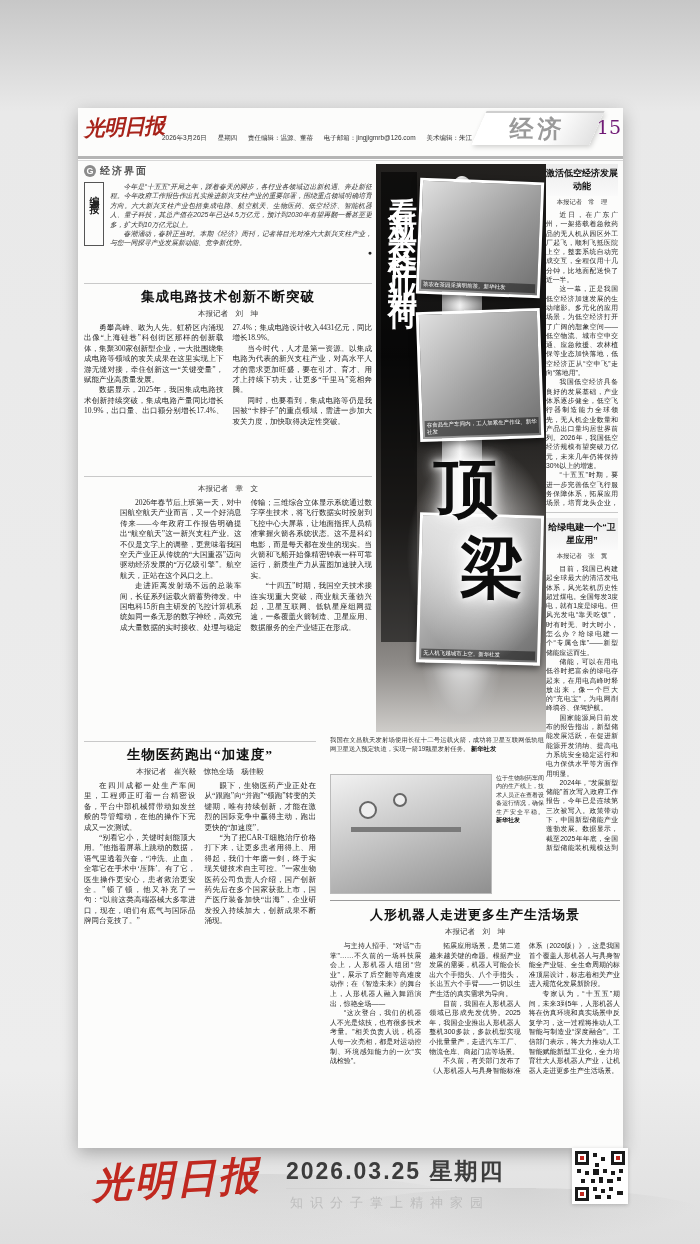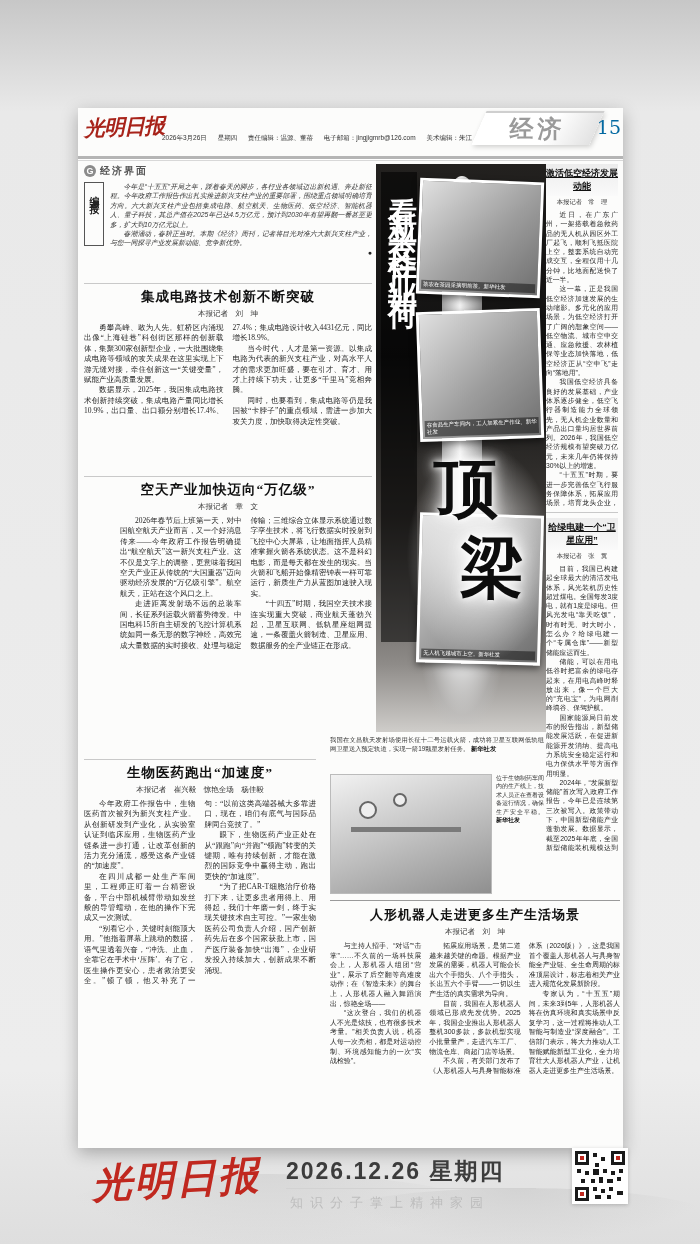--- a/index.html
+++ b/index.html
@@ -17,21 +17,21 @@
   .mast-logo { position:absolute; left:6px; top:5px; font-family:"DejaVu Serif","Liberation Serif",serif;
     font-size:21px; font-weight:bold; font-style:italic; color:#a8231a; letter-spacing:-1px; transform:rotate(-2deg); }
   .dateline { position:absolute; left:84px; top:26px; font-size:6.5px; color:#333; white-space:nowrap; }
   .dateline span { margin-right:9px; }
   .section-banner { position:absolute; right:26px; top:3px; width:118px; height:34px;
     background:linear-gradient(100deg,#ffffff 60%,#e2e2e2); transform:skewX(-24deg);
     box-shadow:2px 2px 5px rgba(0,0,0,.18); border-top:2px solid #cfcfcf; }
   .section-banner .txt { transform:skewX(24deg); display:block; text-align:center;
     font-family:"DejaVu Serif","Liberation Serif",serif; font-weight:bold; font-size:24px;
     color:#9a9a9a; letter-spacing:4px; line-height:32px; }
-  .page-num { position:absolute; right:2px; top:8px; font-size:19px; color:#0369a1;
+  .page-num { position:absolute; right:2px; top:8px; font-size:19px; color:#701a75;
     font-family:"DejaVu Serif","Liberation Serif",serif; }
   .head-rule { position:absolute; left:0; top:48px; width:100%; height:5px;
     background:linear-gradient(180deg,#b5b5b5 0 3px,#fff 3px 4px,#d8d8d8 4px 5px); }
   
   .left-col { position:absolute; left:6px; top:56px; width:288px; height:976px; }
   .plate { display:flex; align-items:center; gap:4px; height:14px; }
   .plate .g-badge { width:12px; height:12px; border-radius:50%; background:#8b8b8b; color:#fff;
     font-size:9px; font-weight:bold; text-align:center; line-height:12px; }
   .plate .g-label { font-size:10px; font-weight:bold; color:#555; letter-spacing:2px; }
   .ed-note { display:flex; gap:6px; margin-top:4px; height:96px; overflow:hidden; }
@@ -81,21 +81,21 @@
     background:linear-gradient(160deg,#f2f2f2,#c2c2c2 50%,#8f8f8f); border:1px solid #bbb; }
   .gauge { position:absolute; border-radius:50%; border:2px solid #666; background:#eee; }
   .g1 { left:28px; top:26px; width:18px; height:18px; }
   .g2 { left:62px; top:18px; width:14px; height:14px; }
   .pipe { position:absolute; left:20px; top:52px; width:110px; height:5px; background:#7a7a7a; }
   .worker-cap { position:absolute; left:418px; top:666px; width:48px; height:120px;
     font-size:6px; line-height:8.4px; color:#333; text-align:justify; overflow:hidden; }
   
   .right-col { position:absolute; left:468px; top:56px; width:72px; height:730px; }
   .r-art-title { font-size:9px; font-weight:bold; color:#111; text-align:center; letter-spacing:0;
-    background:linear-gradient(180deg,#ececec,#fafafa); padding:3px 0;text-decoration:underline; }
+    background:linear-gradient(180deg,#ececec,#fafafa); padding:3px 0; }
   .r-byline { text-align:center; font-size:6.3px; color:#333; margin:2px 0 3px; }
   .r-body { font-size:6.8px; line-height:9.3px; text-align:justify; color:#1f1f1f; overflow:hidden; }
   .r-body p { text-indent:2em; }
   .h-r1 { height:296px; } .h-r2 { height:288px; }
   .r-sep { border-top:1px solid #c9c9c9; margin:6px 0 5px; }
   
   .bottom-art { position:absolute; left:252px; top:792px; width:290px; height:240px;
     border-top:1px solid #9a9a9a; padding-top:5px; }
   .bottom-art .art-title { font-size:13px; }
   .body3 { column-count:3; column-gap:8px; font-size:6.9px; line-height:9.6px;
@@ -152,34 +152,32 @@
       <div class="byline">本报记者　刘　坤</div>
       <div class="body2 h-a1">
         <p>勇攀高峰、敢为人先。虹桥区内涌现出像“上海硅巷”科创街区那样的创新载体，集聚300家创新型企业，一大批围绕集成电路等领域的攻关成果在这里实现上下游无缝对接，牵住创新这一“关键变量”，赋能产业高质量发展。</p>
         <p>数据显示，2025年，我国集成电路技术创新持续突破，集成电路产量同比增长10.9%，出口量、出口额分别增长17.4%、27.4%；集成电路设计收入4431亿元，同比增长18.9%。</p>
         <p>当今时代，人才是第一资源。以集成电路为代表的新兴支柱产业，对高水平人才的需求更加旺盛，要在引才、育才、用才上持续下功夫，让更多“千里马”竞相奔腾。</p>
         <p>同时，也要看到，集成电路等仍是我国被“卡脖子”的重点领域，需进一步加大攻关力度，加快取得决定性突破。</p>
       </div>
     </div>
 
     <div class="art">
-      <div class="art-title">空天产业加快迈向“万亿级”</div>
       <div class="byline">本报记者　章　文</div>
       <div class="body2 h-a2">
         <p>2026年春节后上班第一天，对中国航空航天产业而言，又一个好消息传来——今年政府工作报告明确提出“航空航天”这一新兴支柱产业。这不仅是文字上的调整，更意味着我国空天产业正从传统的“大国重器”迈向驱动经济发展的“万亿级引擎”。航空航天，正站在这个风口之上。</p>
         <p>走进距离发射场不远的总装车间，长征系列运载火箭蓄势待发。中国电科15所自主研发的飞控计算机系统如同一条无形的数字神经，高效完成大量数据的实时接收、处理与稳定传输；三维综合立体显示系统通过数字孪生技术，将飞行数据实时投射到飞控中心大屏幕，让地面指挥人员精准掌握火箭各系统状态。这不是科幻电影，而是每天都在发生的现实。当火箭和飞船开始像精密钟表一样可靠运行，新质生产力从蓝图加速驶入现实。</p>
         <p>“十四五”时期，我国空天技术接连实现重大突破，商业航天蓬勃兴起，卫星互联网、低轨星座组网提速，一条覆盖火箭制造、卫星应用、数据服务的全产业链正在形成。</p>
       </div>
     </div>
 
     <div class="art w-a3">
       <div class="art-title">生物医药跑出“加速度”</div>
       <div class="byline">本报记者　崔兴毅　惊艳全场　杨佳毅</div>
       <div class="body2 h-a3">
-        <p>今年政府工作报告中，生物医药首次被列为新兴支柱产业。从创新研发到产业化，从实验室认证到临床应用，生物医药产业链条进一步打通，让改革创新的活力充分涌流，感受这条产业链的“加速度”。</p>
         <p>在四川成都一处生产车间里，工程师正盯着一台精密设备，平台中部机械臂带动如发丝般的导管蠕动，在他的操作下完成又一次测试。</p>
         <p>“别看它小，关键时刻能顶大用。”他指着屏幕上跳动的数据，语气里透着兴奋，“冲洗、止血，全靠它在手术中‘压阵’。有了它，医生操作更安心，患者救治更安全。”顿了顿，他又补充了一句：“以前这类高端器械大多靠进口，现在，咱们有底气与国际品牌同台竞技了。”</p>
         <p>眼下，生物医药产业正处在从“跟跑”向“并跑”“领跑”转变的关键期，唯有持续创新，才能在激烈的国际竞争中赢得主动，跑出更快的“加速度”。</p>
         <p>“为了把CAR-T细胞治疗价格打下来，让更多患者用得上、用得起，我们十年磨一剑，终于实现关键技术自主可控。”一家生物医药公司负责人介绍，国产创新药先后在多个国家获批上市，国产医疗装备加快“出海”，企业研发投入持续加大，创新成果不断涌现。</p>
       </div>
     </div>
   </div>
 
   <div class="center-graphic">
     <div class="v-strip"></div>
@@ -255,21 +253,21 @@
       <p>专家认为，“十五五”期间，未来3到5年，人形机器人将在仿真环境和真实场景中反复学习，这一过程将推动人工智能与制造业“深度融合”。工信部门表示，将大力推动人工智能赋能新型工业化，全力培育壮大人形机器人产业，让机器人走进更多生产生活场景。</p>
     </div>
   </div>
 </div>
 
 <div class="footer">
   <div class="mountain m1"></div>
   <div class="mountain m2"></div>
   <div class="foot-logo">光明日报</div>
   <div class="foot-date">
-    <span>2026.12.26</span>
+    <span>2026.03.25</span>
     <span>星期四</span>
   </div>
   <div class="foot-rule"></div>
   <div class="foot-slogan">知识分子掌上精神家园</div>
   <div class="qr">
     <svg width="50" height="50" viewBox="0 0 50 50">
       <rect x="0" y="0" width="14" height="14" fill="#1a1a1a"></rect>
         <rect x="3" y="3" width="8" height="8" fill="#fff"></rect>
         <rect x="5" y="5" width="4" height="4" fill="#c0281f"></rect>
       <rect x="36" y="0" width="14" height="14" fill="#1a1a1a"></rect>

